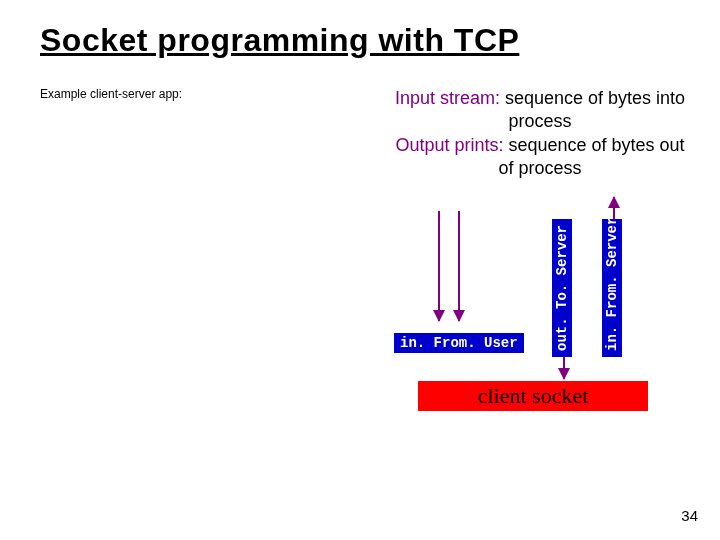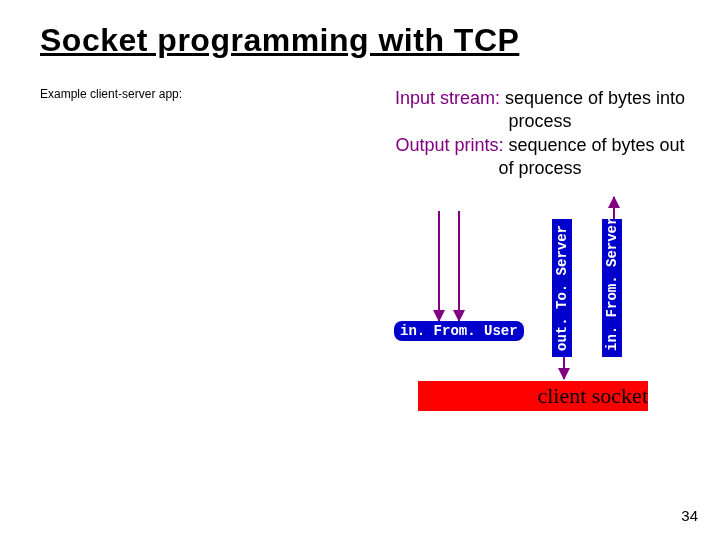--- a/index.html
+++ b/index.html
@@ -40,27 +40,27 @@
     <div class="right">
       <div class="definitions">
         <p><span class="term">Input stream:</span><span> sequence of bytes into process</span></p>
         <p><span class="term">Output prints:</span><span> sequence of bytes out of process</span></p>
       </div>
 
       <div class="diagram">
 
         <div class="arrow-down" style="left:60px; top:20px; height:110px;"></div>
         <div class="arrow-down" style="left:80px; top:20px; height:110px;"></div>
-        <div class="label-box" style="left:16px; top:130px;border-radius:8px;">in. From. User</div>
+        <div class="label-box" style="left:16px; top:142px;">in. From. User</div>
 
         <div class="vlabel" style="left:174px; top:28px; height:138px;">out. To. Server</div>
         <div class="arrow-down" style="left:185px; top:166px; height:22px;"></div>
 
         <div class="vlabel" style="left:224px; top:28px; height:138px;">in. From. Server</div>
         <div class="arrow-up" style="left:235px; top:6px; height:22px;"></div>
 
-        <div class="socket-box" style="left:40px; top:190px; width:230px;text-align:right;">client socket</div>
+        <div class="socket-box" style="left:40px; top:190px; width:230px;">client socket</div>
       </div>
     </div>
   </div>
 
   <div class="pagenum">34</div>
 </div>
 
 </body></html>

